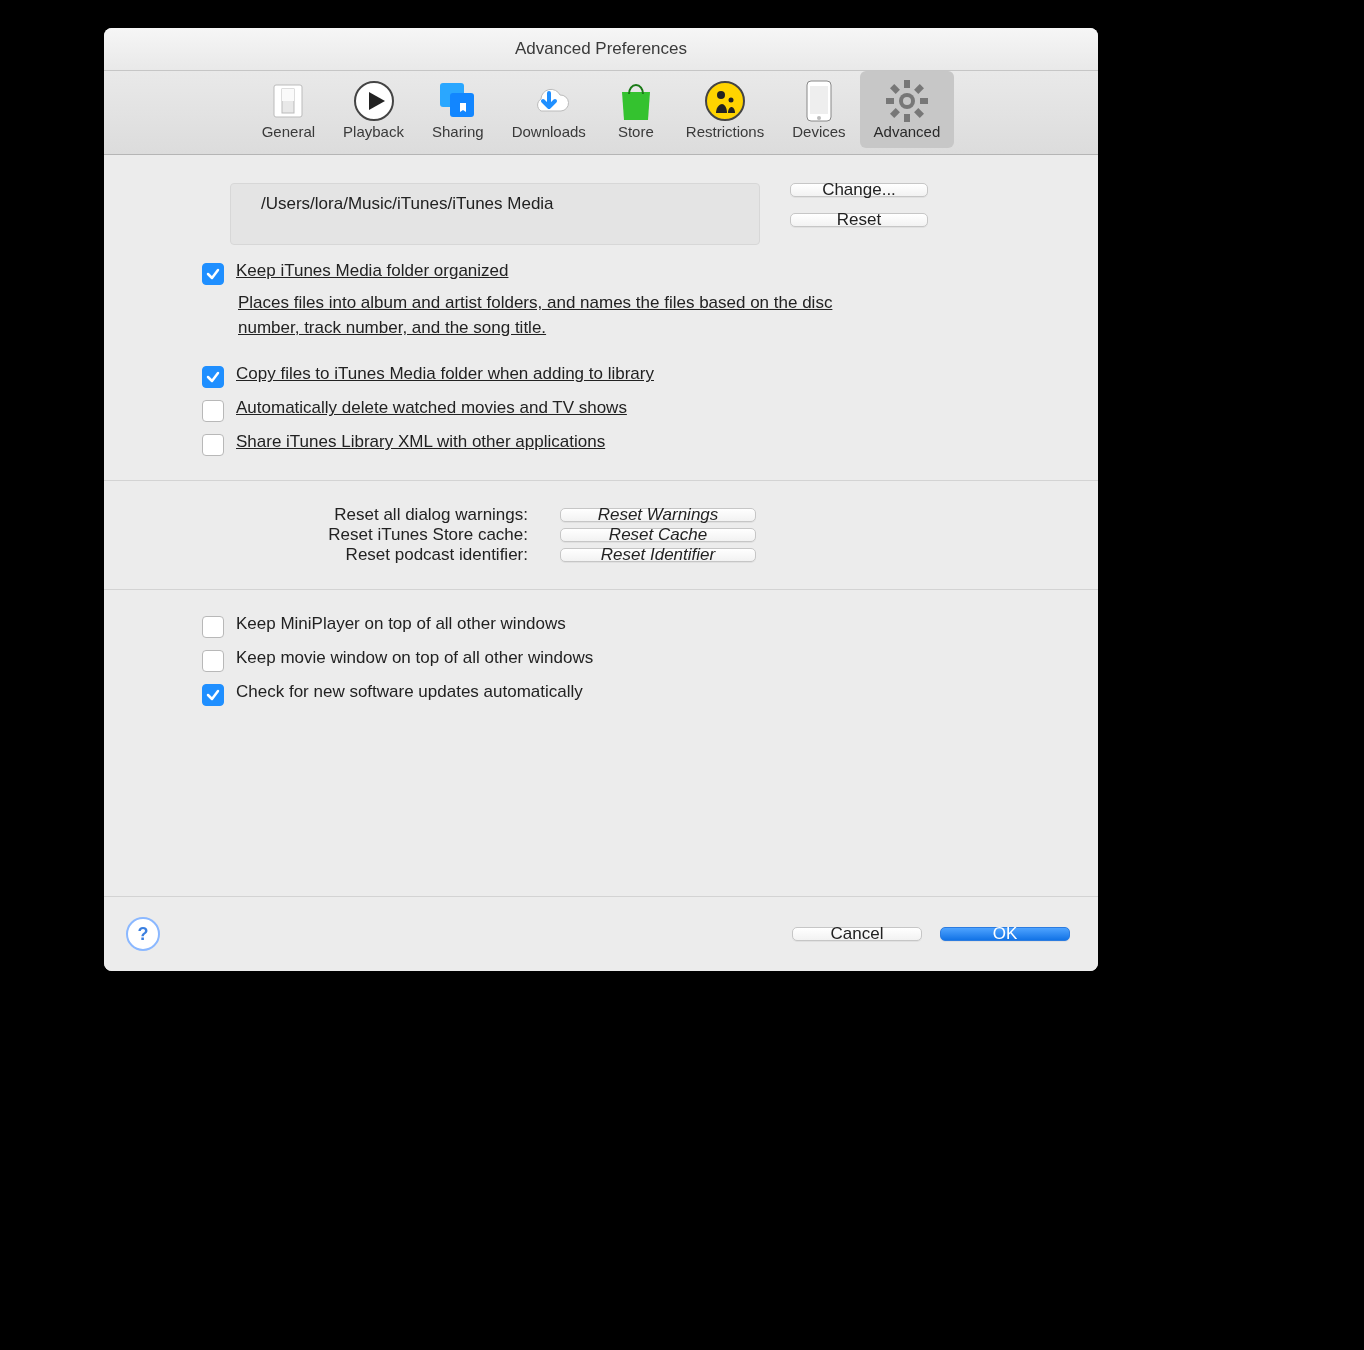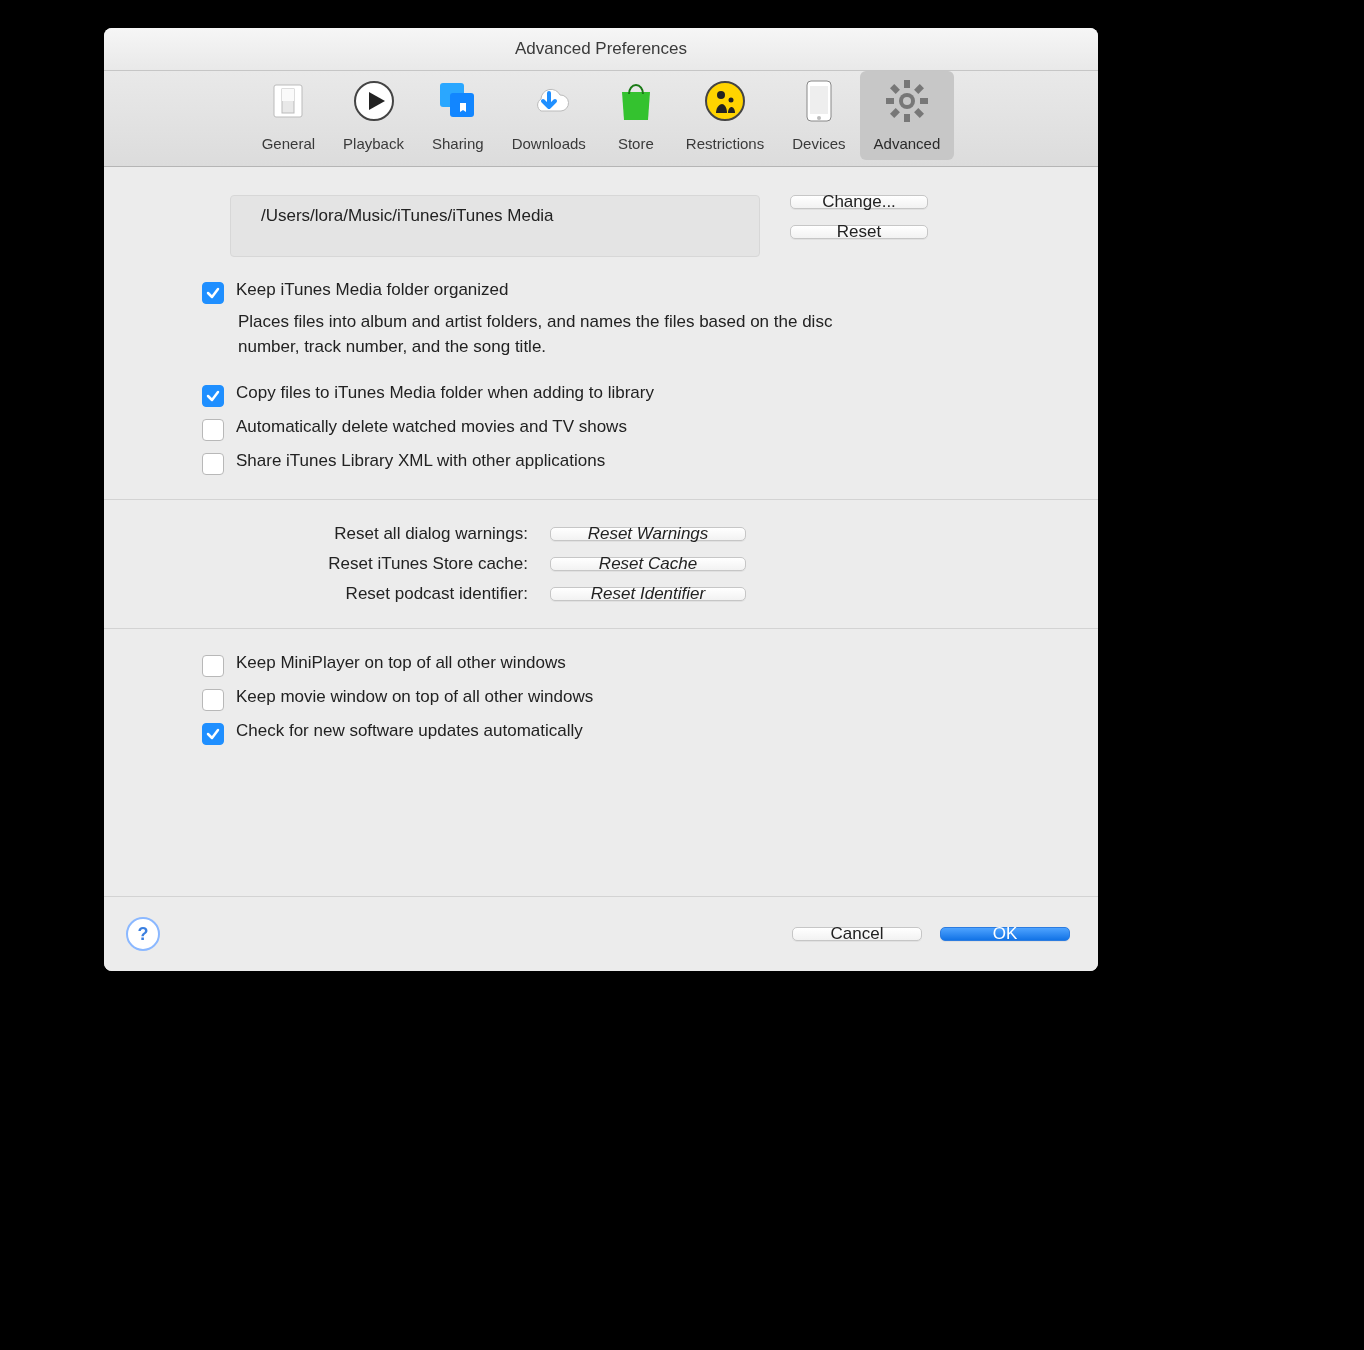--- a/index.html
+++ b/index.html
@@ -1,39 +1,39 @@
 <!DOCTYPE html>
 <html><head>
 <meta charset="utf-8">
 <style>
   html,body{margin:0;padding:0;background:#000;width:1364px;height:1350px;font-family:-apple-system,"Helvetica Neue",Helvetica,Arial,sans-serif;font-size:17px;color:#222;-webkit-font-smoothing:antialiased;}
   .window{position:absolute;left:104px;top:28px;width:994px;height:943px;border-radius:8px;background:#ececec;box-shadow:0 30px 60px rgba(0,0,0,.55),0 0 0 1px rgba(0,0,0,.25);overflow:hidden;}
   .titlebar{height:42px;line-height:42px;text-align:center;font-size:17px;color:#3a3a3a;background:linear-gradient(#f6f6f6,#e9e9e9);border-bottom:1px solid #c6c6c6;}
   .toolbar{display:flex;justify-content:center;gap:0;padding:0 0 6px 0;background:linear-gradient(#e9e9e9,#dcdcdc);border-bottom:1px solid #b5b5b5;}
-  .tab{display:flex;flex-direction:column;align-items:center;justify-content:flex-start;gap:12px;padding:8px 14px 8px;border-radius:6px;cursor:default;}
+  .tab{display:flex;flex-direction:column;align-items:center;justify-content:flex-start;gap:0;padding:8px 14px 8px;border-radius:6px;cursor:default;}
   .tab.active{background:#c7c7c7;}
   .tab-icon{width:44px;height:44px;display:flex;align-items:center;justify-content:center;}
   .tab-label{font-size:15px;color:#3a3a3a;}
   .content{padding:28px 94px 0 94px;}
   .section-heading{font-size:17px;color:#222;margin:0 0 10px 4px;}
   .media-row{display:flex;gap:30px;margin-left:32px;}
   .path-box{flex:0 0 530px;height:62px;background:#e4e4e4;border:1px solid #d7d7d7;border-radius:4px;padding:10px 30px;box-sizing:border-box;font-size:17px;color:#222;}
   .side-btns{display:flex;flex-direction:column;gap:16px;}
   .btn{height:14px;min-width:138px;padding:3px 18px;border:1px solid #c6c6c6;border-radius:5px;background:linear-gradient(#ffffff,#f2f2f2);font-size:17px;color:#222;box-shadow:0 1px 0 rgba(0,0,0,.05);cursor:default;white-space:nowrap;display:inline-flex;align-items:center;justify-content:center;}
   .btn.primary{background:linear-gradient(#4ea3ff,#1273e6);color:#fff;border-color:#2c7ce0;}
   .chk-row{display:flex;align-items:flex-start;gap:12px;margin:10px 0 0 4px;}
   .chk{width:20px;height:20px;border:1px solid #b8b8b8;border-radius:4px;background:#fff;display:inline-flex;align-items:center;justify-content:center;flex:none;margin-top:2px;}
   .chk.checked{background:#1f8fff;border-color:#1f8fff;}
   .chk.checked svg{display:block;}
   .chk svg{display:none;}
   .chk-label{font-size:17px;color:#222;}
   .chk-desc{font-size:17px;color:#222;margin:6px 120px 0 40px;line-height:1.45;}
-  .block{margin-top:23px;margin-left:0;}
+  .block{margin-top:16px;margin-left:0;text-decoration:underline;}
   hr.sep{border:none;border-top:1px solid #d3d3d3;margin:24px -94px;}
-  .row2{display:flex;align-items:center;justify-content:flex-start;gap:22px;margin:10px 0;}
+  .row2{display:flex;align-items:center;justify-content:flex-start;gap:32px;margin:0 0;}
   .row2 .lbl{width:330px;text-align:right;font-size:17px;color:#222;}
   .row2 .btn{min-width:196px;font-style:italic;}
   .footer{position:absolute;left:0;right:0;bottom:0;height:74px;border-top:1px solid #d3d3d3;background:#ececec;display:flex;align-items:center;justify-content:flex-end;padding:0 28px;gap:18px;}
   .help{position:absolute;left:22px;bottom:20px;width:30px;height:30px;border:2px solid #8bb8ff;border-radius:50%;color:#3a7fe0;display:flex;align-items:center;justify-content:center;font-size:18px;font-weight:600;background:#fff;}
   .footer .btn{min-width:130px;}
   .tab.active .tab-label{color:#2a2a2a;}
 </style>
 </head>
 <body>
 

